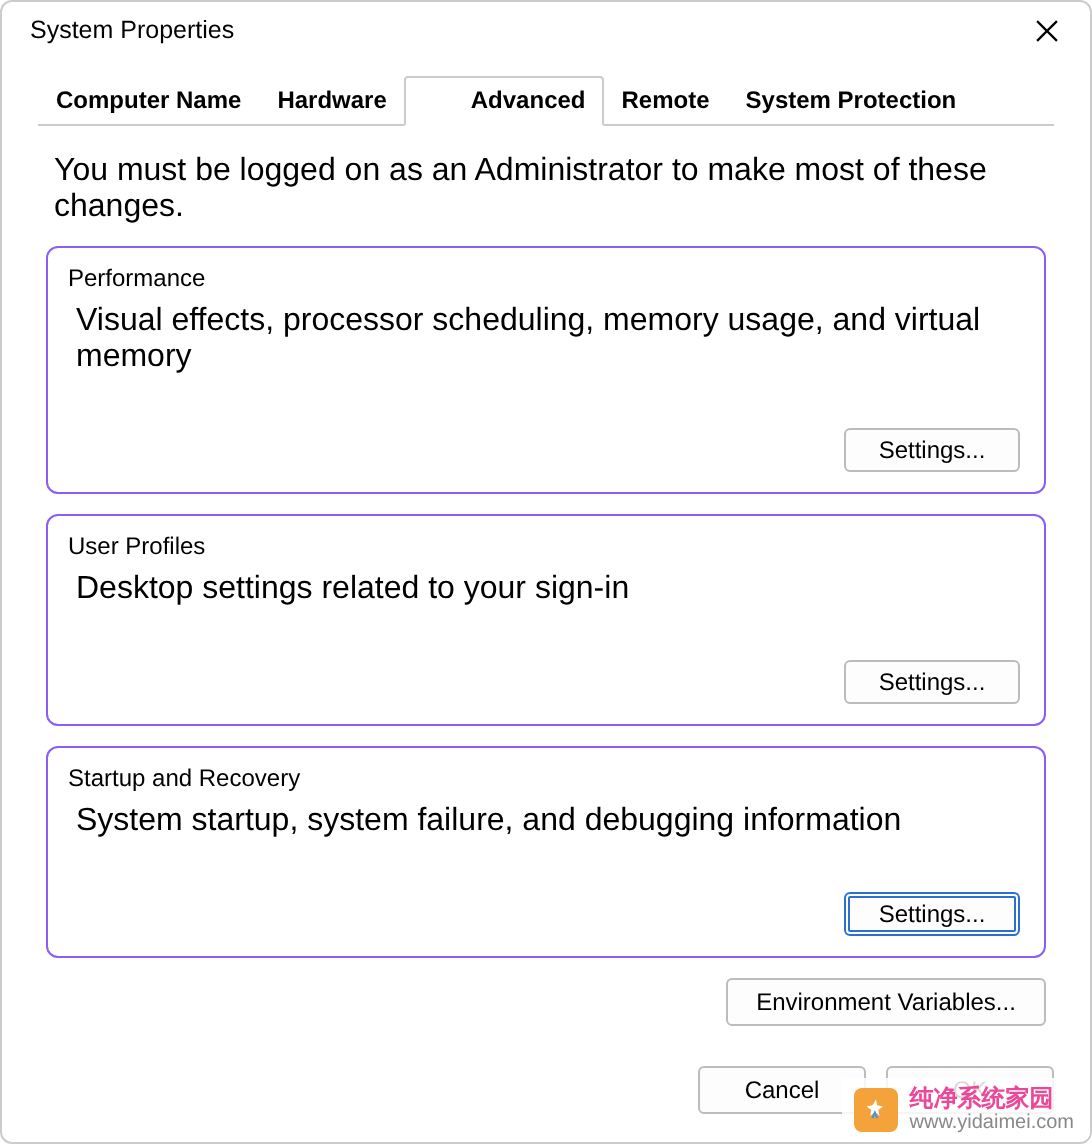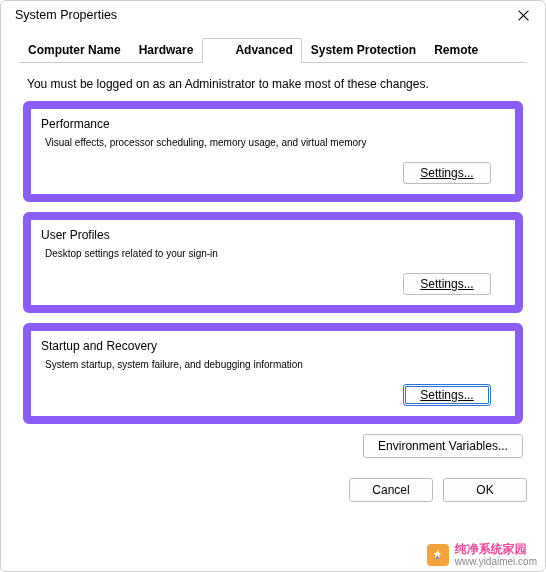--- a/index.html
+++ b/index.html
@@ -54,42 +54,41 @@
   }
   .tab.active {
     border: 1px solid #ccc;
     border-bottom: 1px solid #fff;
     background: #fff;
     border-radius: 2px 2px 0 0;
     padding-left: 32px;
   }
   .admin-note {
     margin: 14px 8px 10px 8px;
-    font-size: 12px;
+    font-size: 16px;
   }
   .group {
-    border: 8px solid #8b5cf6;
+    border: 1px solid #8b5cf6;
     border-radius: 6px;
     margin: 6px 4px 10px 4px;
-    padding: 8px 24px 10px 10px;
+    padding: 8px 12px 10px 10px;
     position: relative;
   }
   .group-title {
     font-size: 12px;
     margin-bottom: 6px;
   }
   .group-desc {
-    font-size: 10px;
+    font-size: 16px;
     margin: 2px 0 0 4px;
   }
   .group-btn-row {
     display: flex;
     justify-content: flex-end;
-    margin-top: 14px;
-    text-decoration: underline;
+    margin-top: 26px;
   }
   button.win-btn {
     font-family: inherit;
     font-size: 12px;
     padding: 3px 0;
     min-width: 88px;
     background: #fdfdfd;
     border: 1px solid #bcbcbc;
     border-radius: 3px;
     cursor: default;
@@ -152,22 +151,22 @@
     </svg>
   </div>
 </div>
 
 <div class="content-wrap">
 
   <div class="tabs">
     <div class="tab">Computer Name</div>
     <div class="tab">Hardware</div>
     <div class="tab active">Advanced</div>
+    <div class="tab">Remote</div>
     <div class="tab">System Protection</div>
-    <div class="tab">Remote</div>
   </div>
 
   <div class="admin-note">You must be logged on as an Administrator to make most of these changes.</div>
 
   <div class="group">
     <div class="group-title">Performance</div>
     <div class="group-desc">Visual effects, processor scheduling, memory usage, and virtual memory</div>
     <div class="group-btn-row">
       <button class="win-btn">
         <span class="underline-first">Settings...</span>

